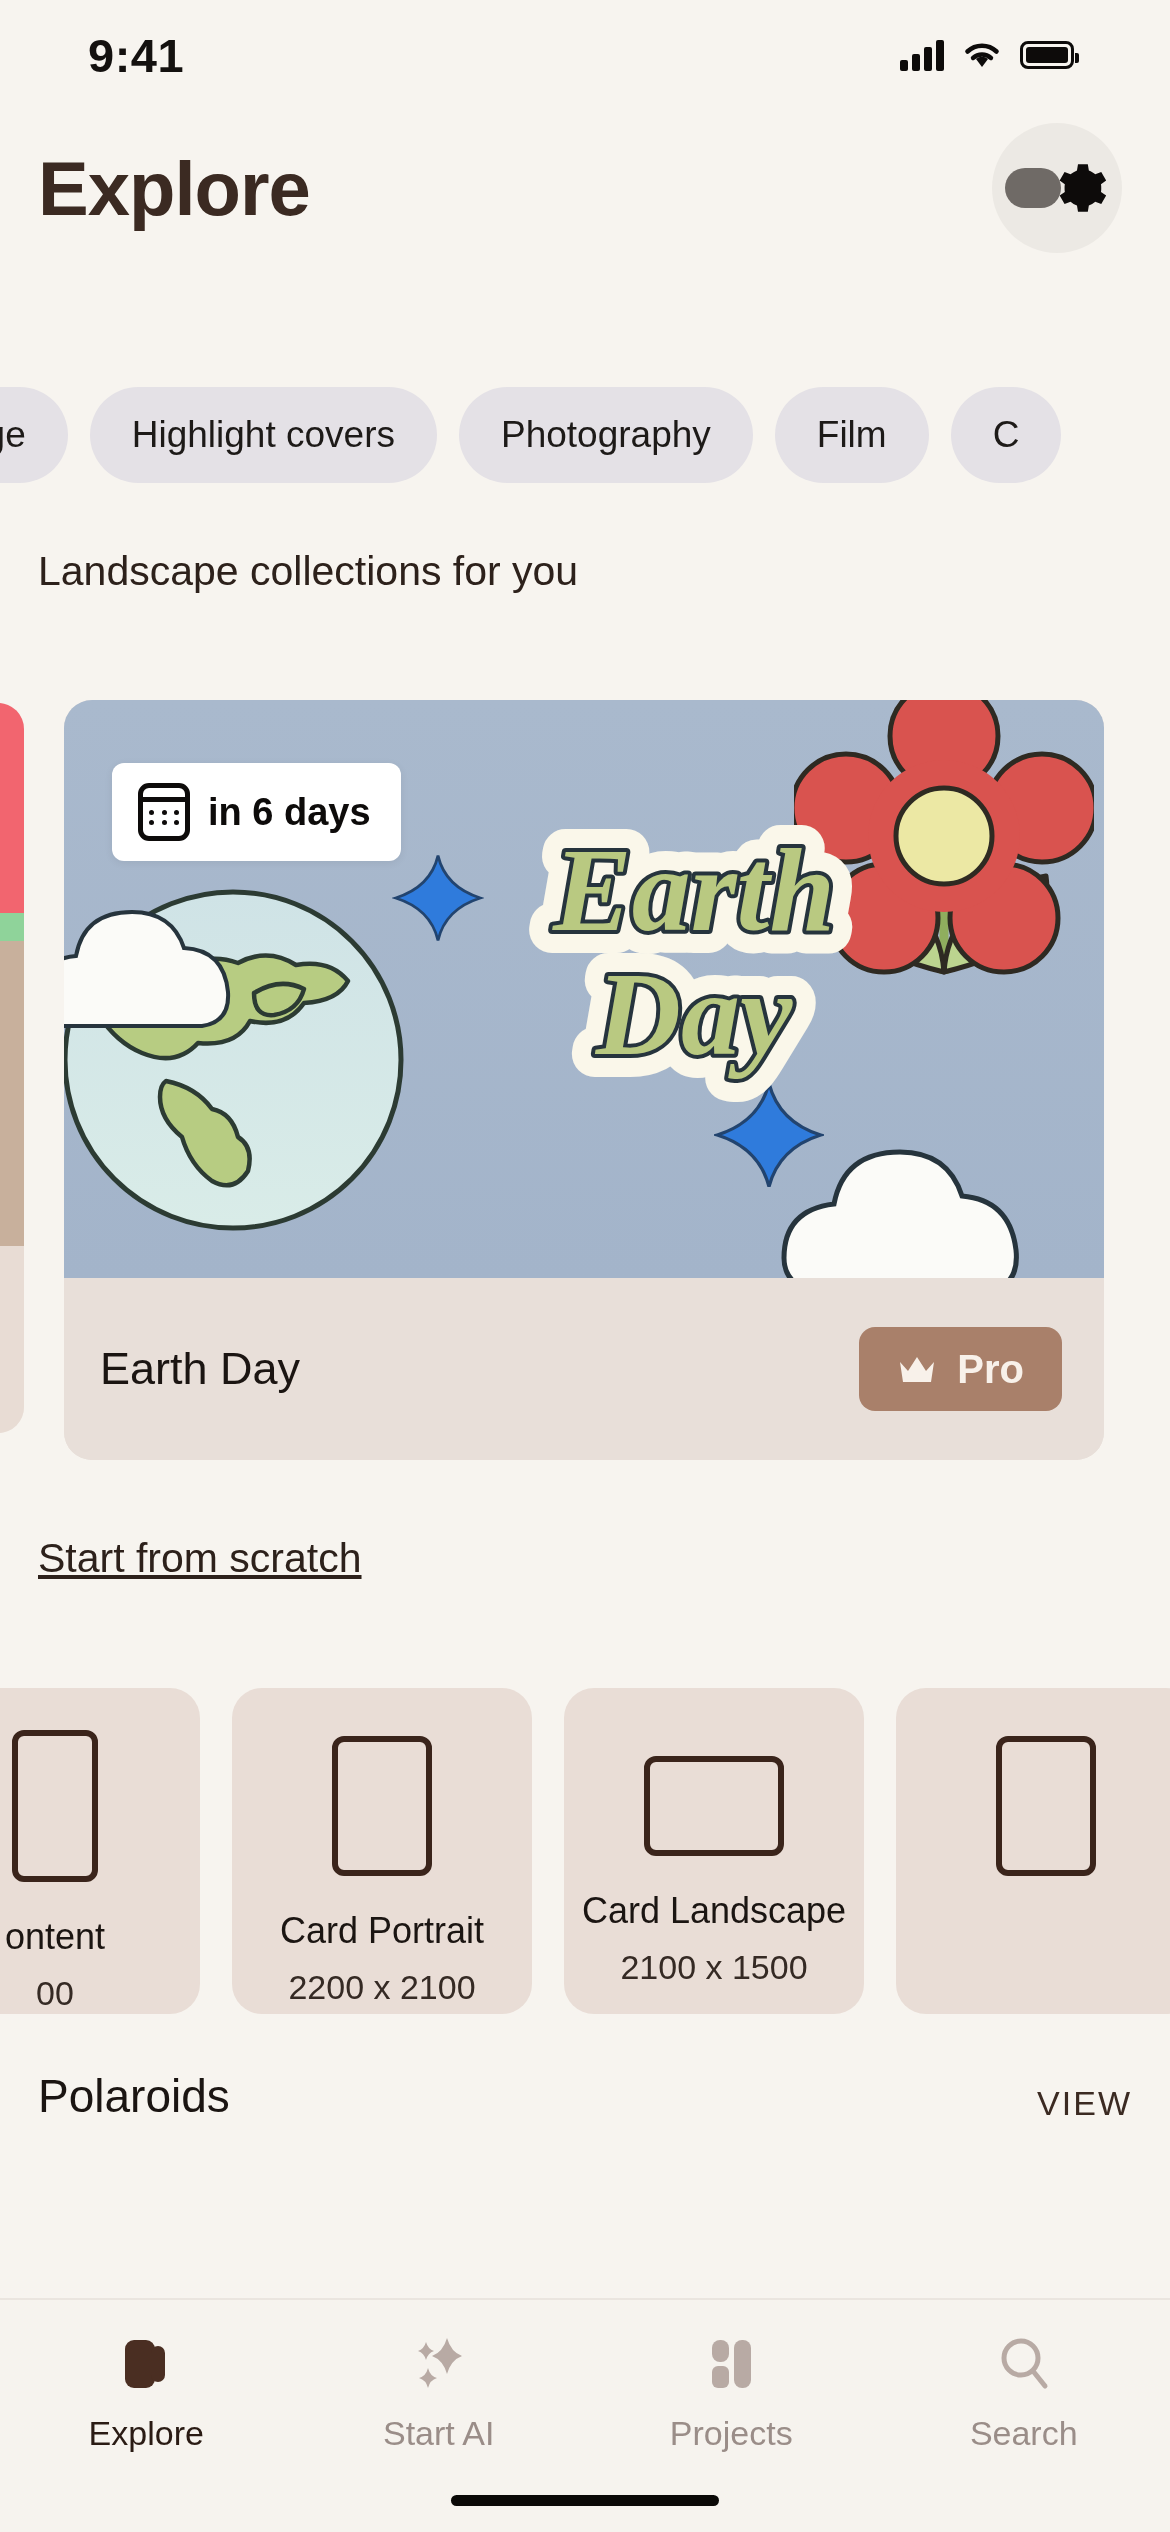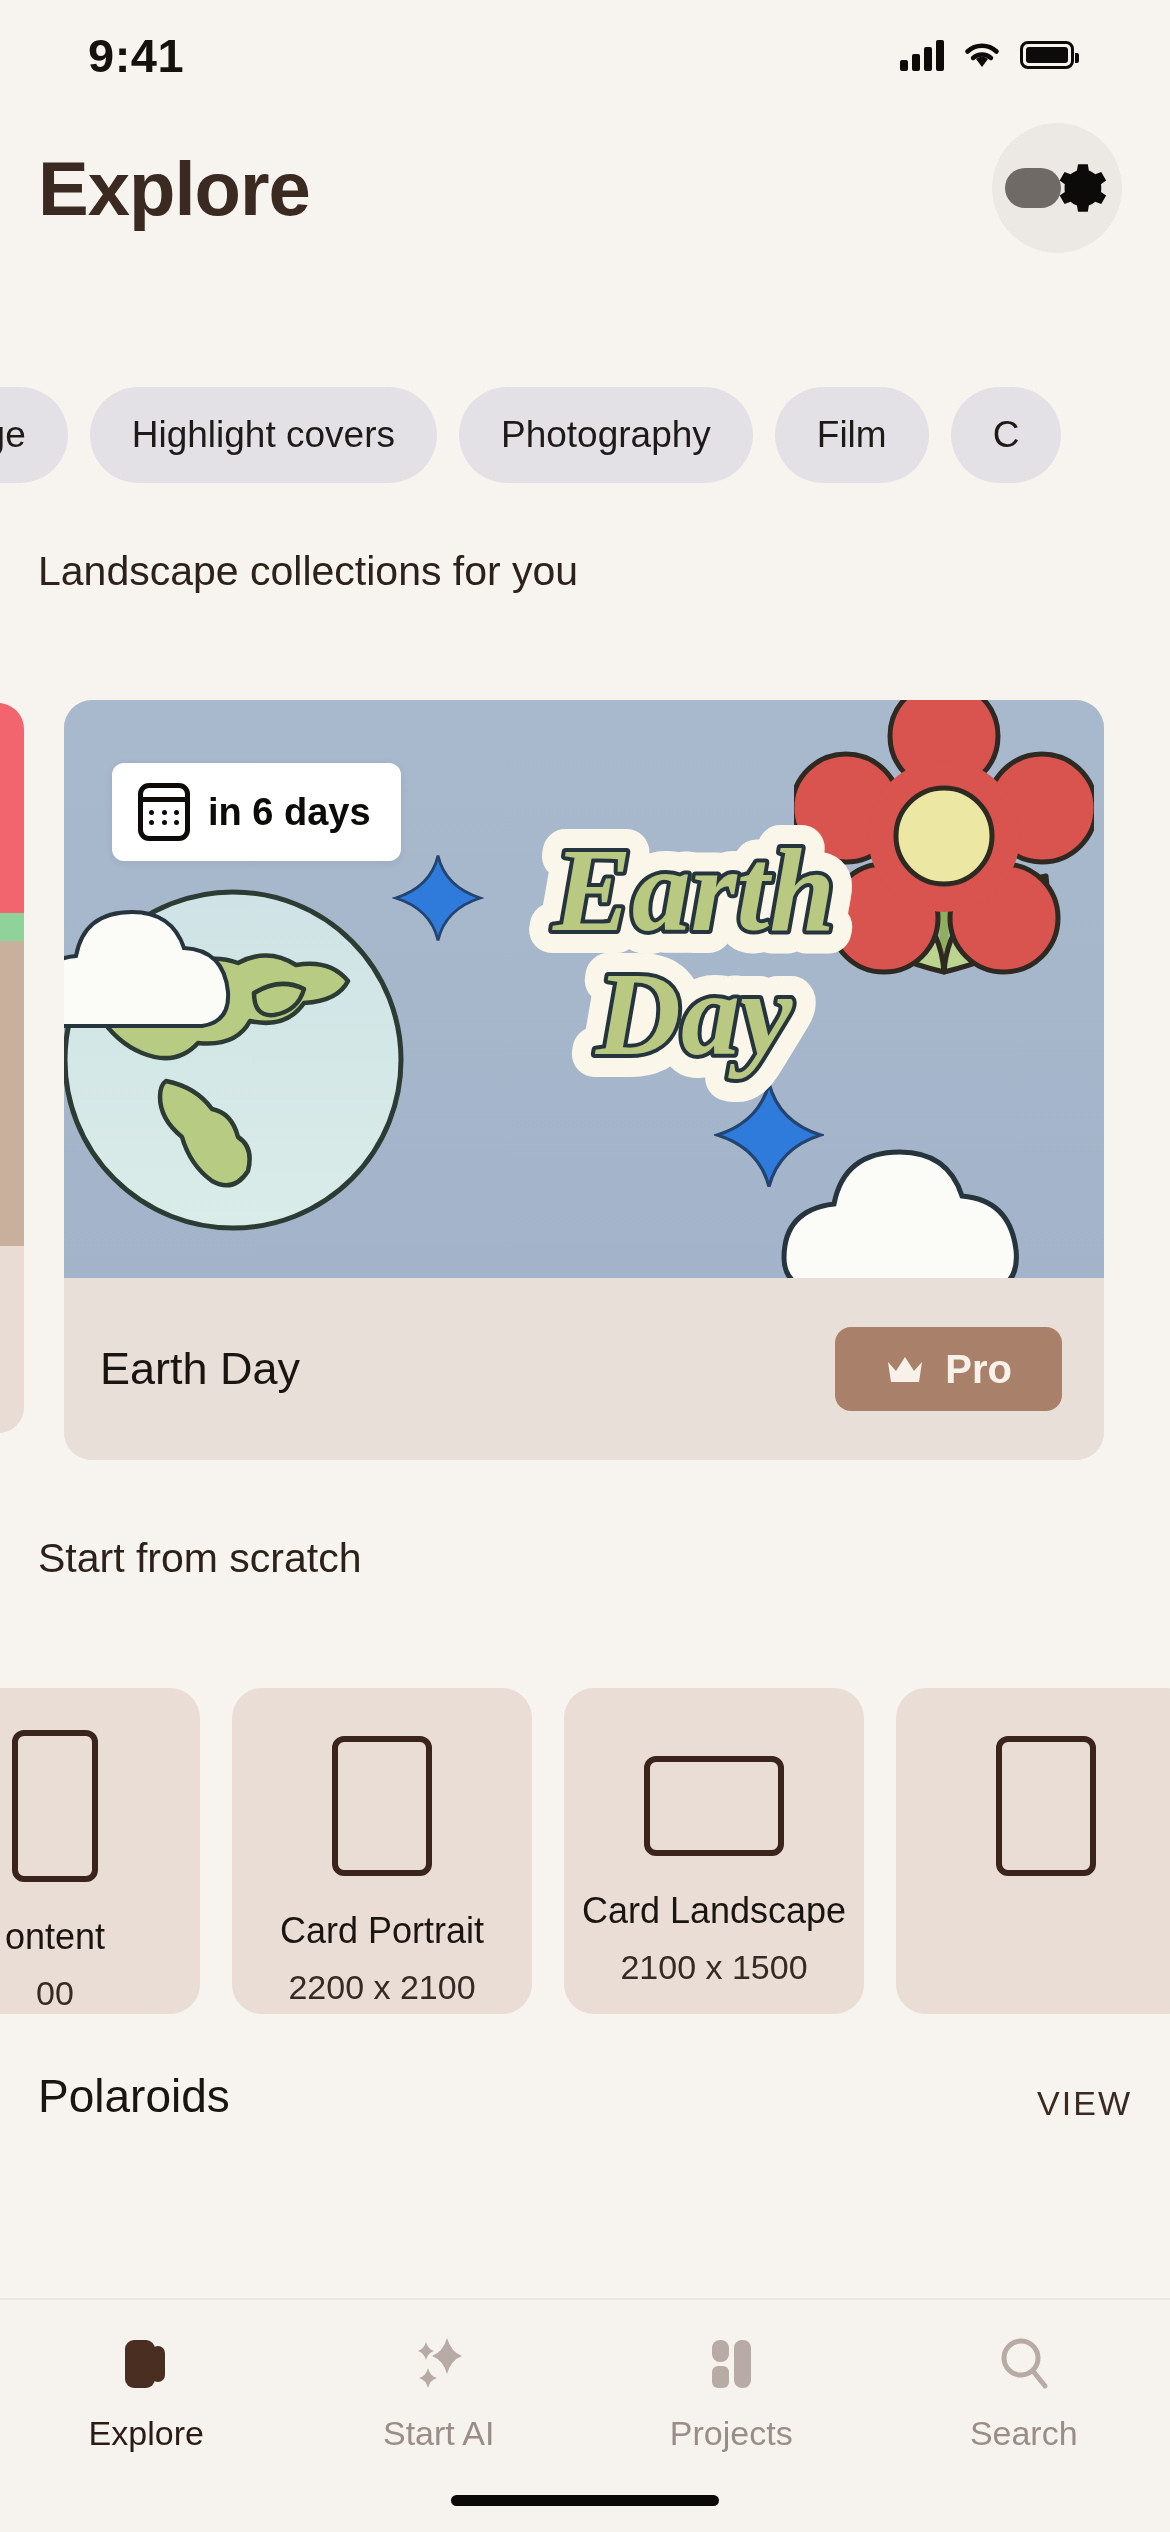--- a/index.html
+++ b/index.html
@@ -52,21 +52,21 @@
     padding: 0 42px; font-size: 37px; color: #1d1a18; white-space: nowrap;
     flex: 0 0 auto;
   }
   .chip.clip-left { margin-left: -78px; }
 
   
   .section-title {
     position: absolute; left: 38px; font-size: 41px; color: #2d211b; font-weight: 400;
   }
   #sec-upcoming { top: 548px; }
-  #sec-scratch  { top: 1535px; }
+  #sec-scratch  { top: 1535px; text-decoration: underline; }
 
   
   .coll-row { position: absolute; top: 700px; left: 0; width: 1170px; height: 760px; }
 
   .coll-peek {
     position: absolute; left: -38px; top: 3px; width: 62px; height: 730px;
     border-radius: 26px; overflow: hidden; background: #efe7e2;
   }
   .peek-a { height: 210px; background: #f2656f; }
   .peek-b { height: 28px; background: #8fd39a; }
@@ -108,21 +108,21 @@
   
   .wordmark { position: absolute; left: 390px; top: 108px; z-index: 7; width: 480px; }
 
   .card-foot {
     height: 182px; display: flex; align-items: center; justify-content: space-between;
     padding: 0 42px 0 36px; background: #e8dfd9;
   }
   .card-name { font-size: 45px; color: #1b1512; }
   .pro-badge {
     background: #a9806a; border-radius: 16px; height: 84px; display: flex; align-items: center;
-    gap: 20px; padding: 0 50px;
+    gap: 20px; padding: 0 38px;
   }
   .pro-badge span { font-size: 40px; font-weight: 600; color: #f8f1ea; }
 
   
   .scratch-row { position: absolute; top: 1688px; left: 0; width: 1080px; height: 350px; }
   .sc-card {
     position: absolute; top: 0; height: 326px; background: #e9ddd6; border-radius: 30px;
     display: flex; flex-direction: column; align-items: center; justify-content: flex-start;
   }
   .sc-0 { left: -90px; width: 290px; }

